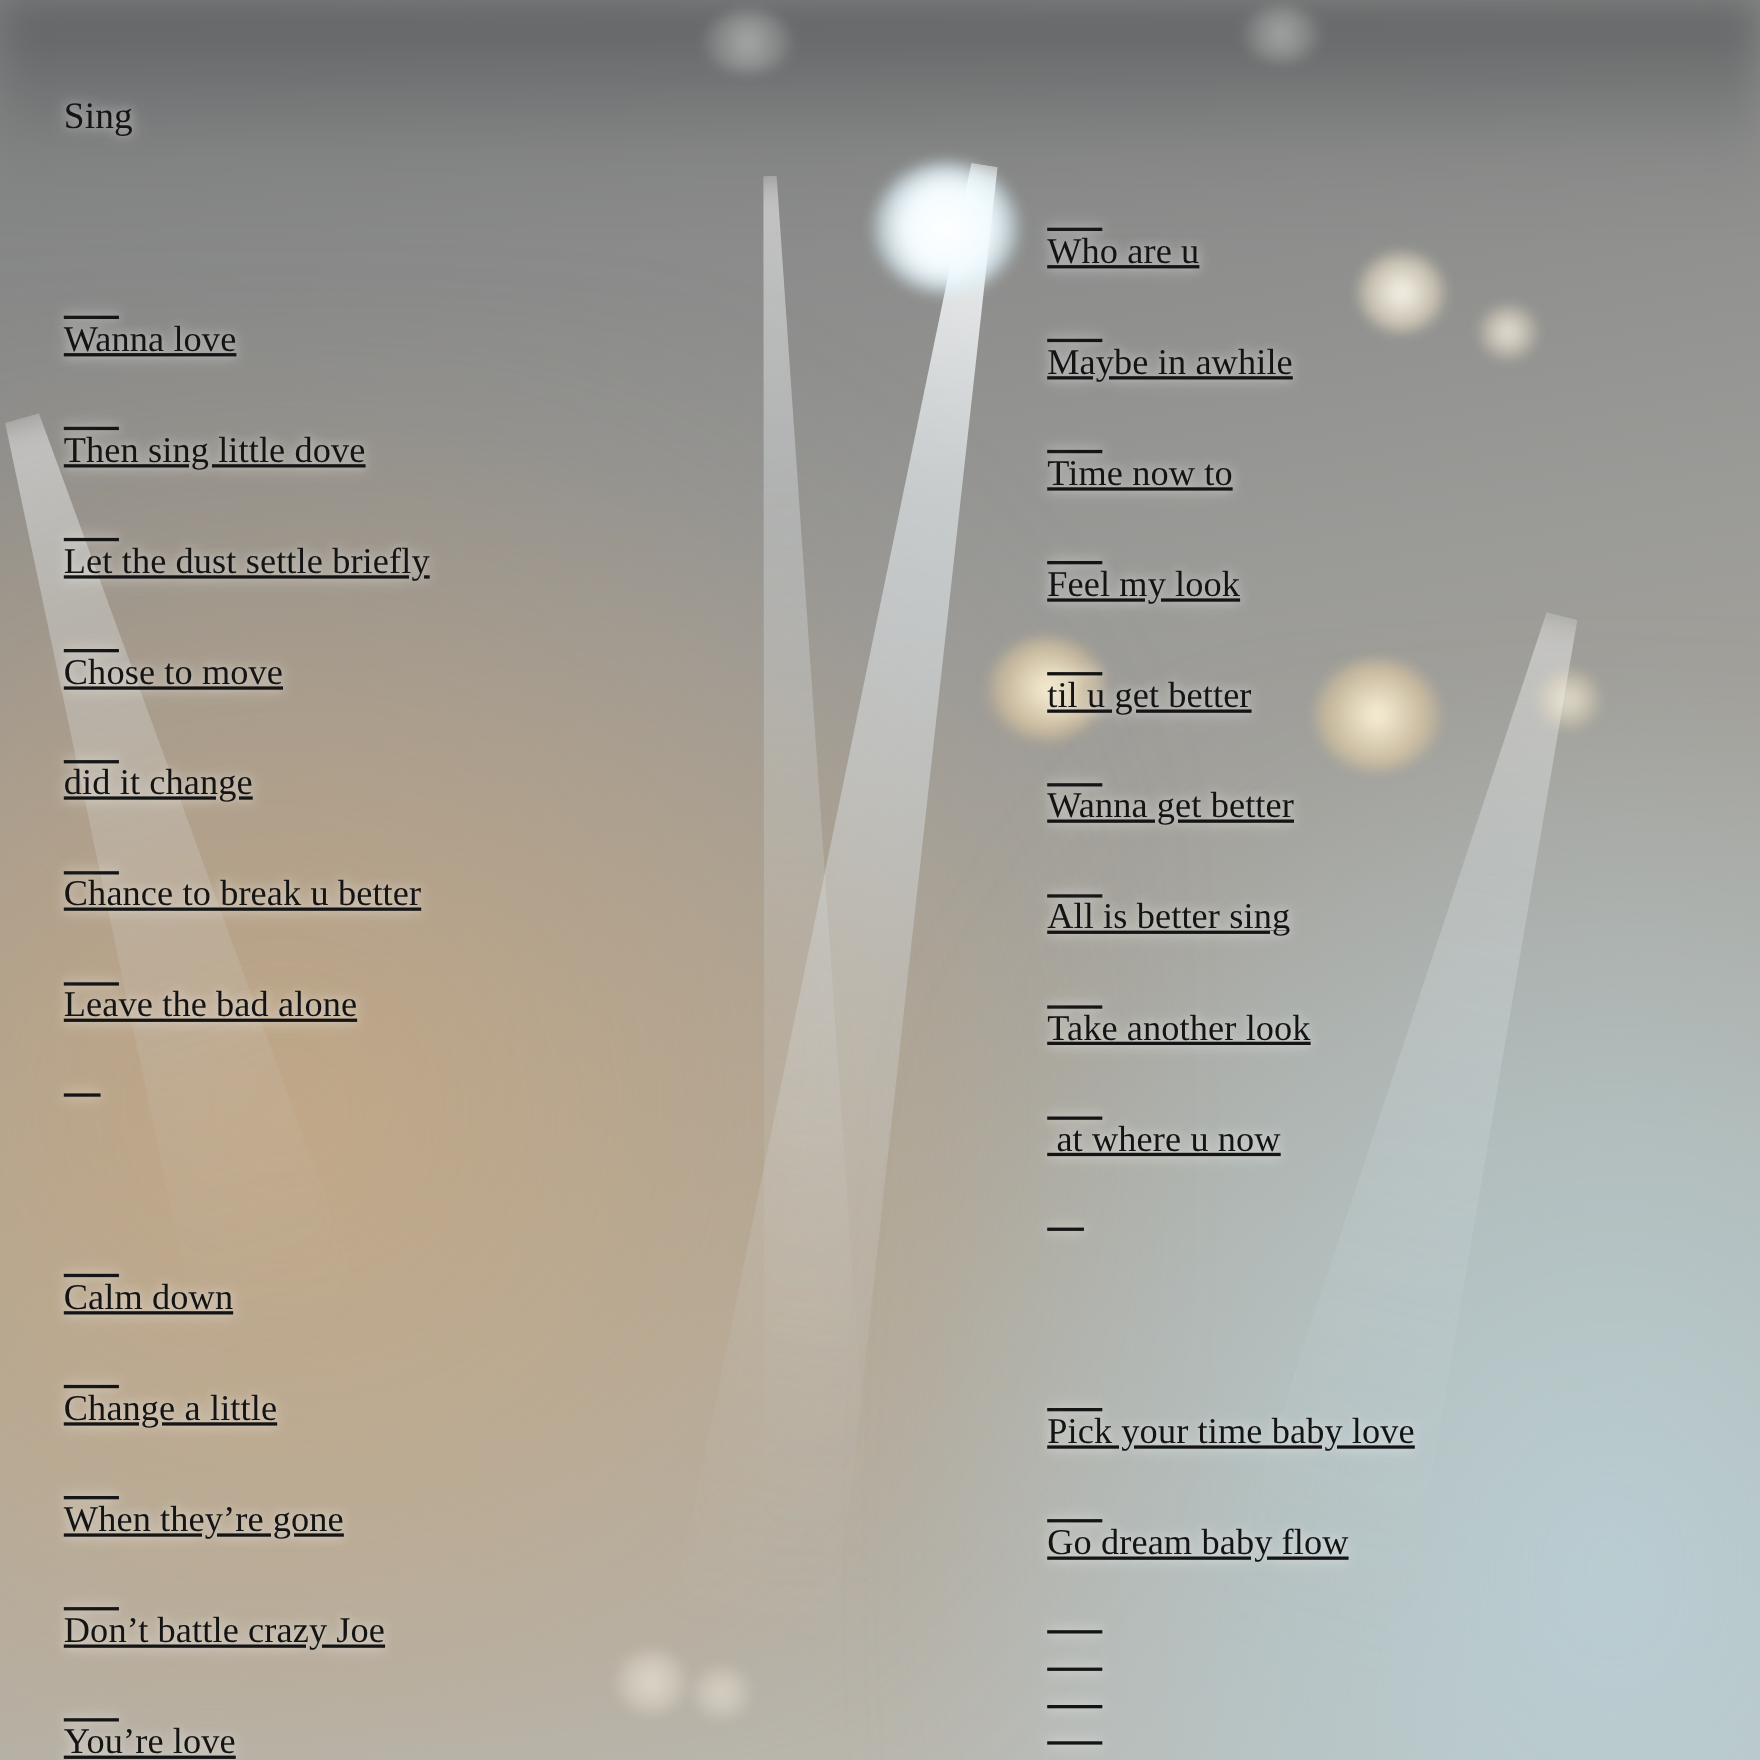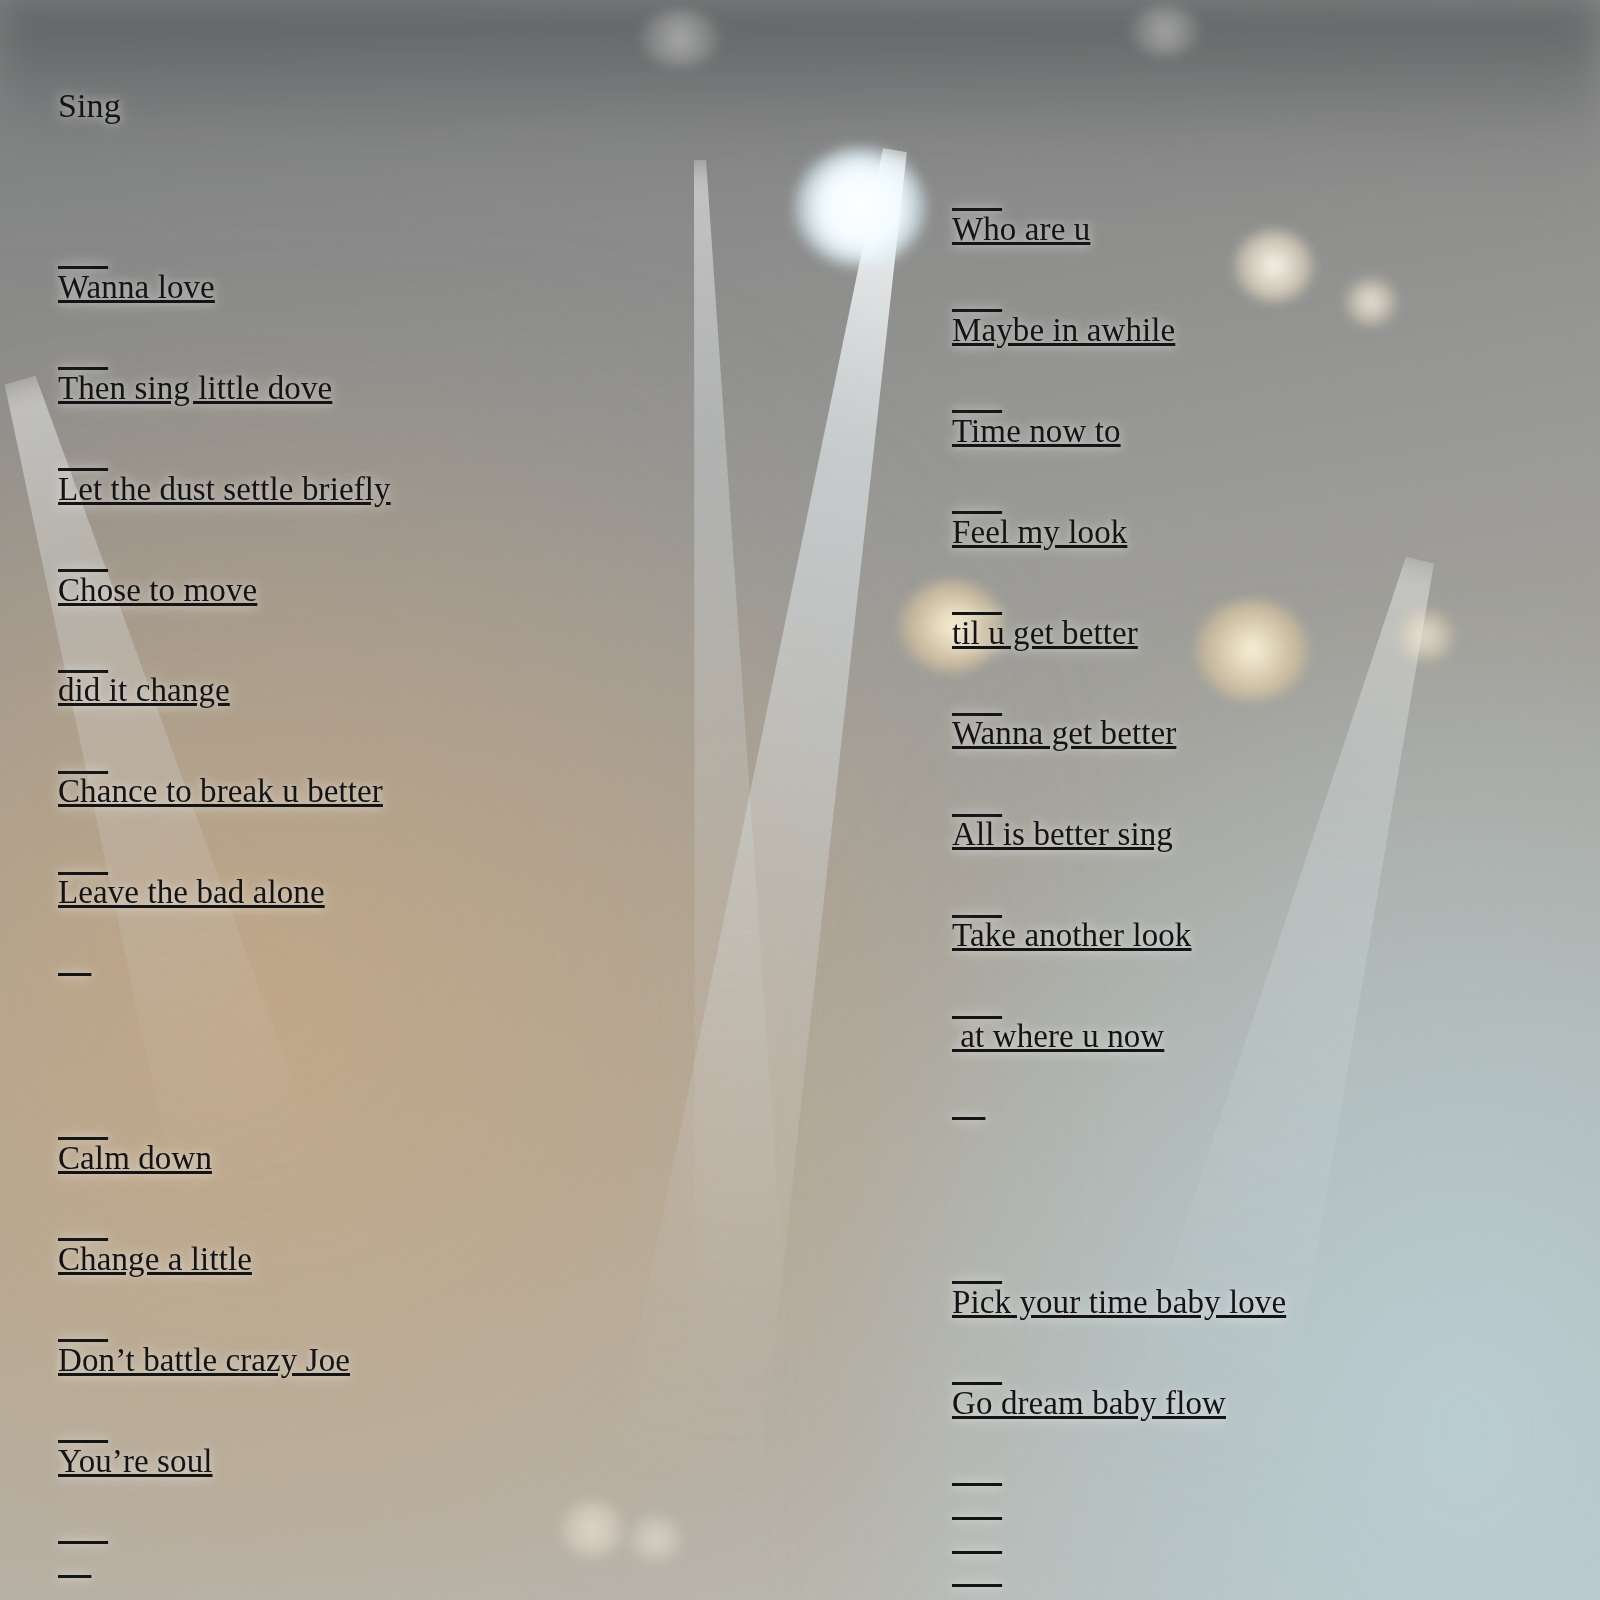--- a/index.html
+++ b/index.html
@@ -92,21 +92,21 @@
     font-size: 33px;
     line-height: 1.02;
     letter-spacing: 0.1px;
     text-shadow: 0 0 10px rgba(255,255,255,0.55), 0 0 20px rgba(255,255,255,0.35);
     white-space: pre;
   }
   .col-left { left: 58px; top: 22px; width: 640px; }
   .col-right { left: 952px; top: 78px; width: 620px; }
   .song-title {
     font-size: 34px;
-    margin-bottom: 12px;
+    margin-bottom: 34px;
   }
   .stanza { margin-bottom: 30px; text-decoration: underline; }
   .line { display: block; }
 </style>
 </head>
 <body>
 
 <div id="page">
 
   <div class="bg-base"></div>
@@ -137,22 +137,23 @@
       <span class="line">Then sing little dove</span>
       <span class="line">Let the dust settle briefly</span>
       <span class="line">Chose to move</span>
       <span class="line">did it change</span>
       <span class="line">Chance to break u better</span>
       <span class="line">Leave the bad alone</span>
     </div>
     <div class="stanza">
       <span class="line">Calm down</span>
       <span class="line">Change a little</span>
+      <span class="line">When they’re gone</span>
       <span class="line">Don’t battle crazy Joe</span>
-      <span class="line">You’re soul</span>
+      <span class="line">You’re love</span>
       
     </div>
     
     
     
     
   </div>
 
   <div class="col col-right">
     <div class="stanza">

